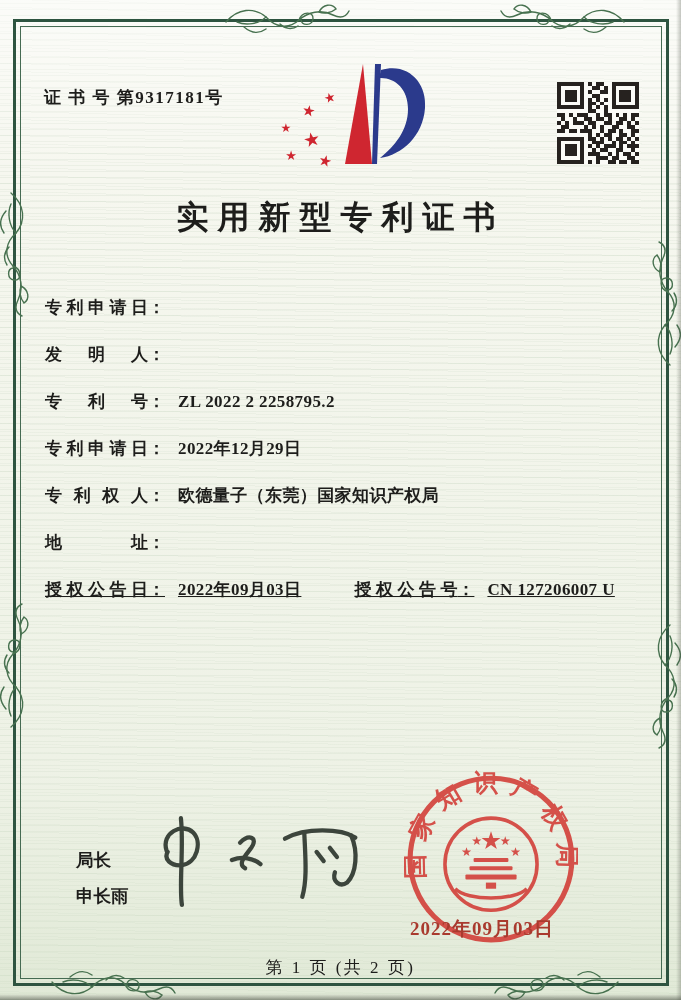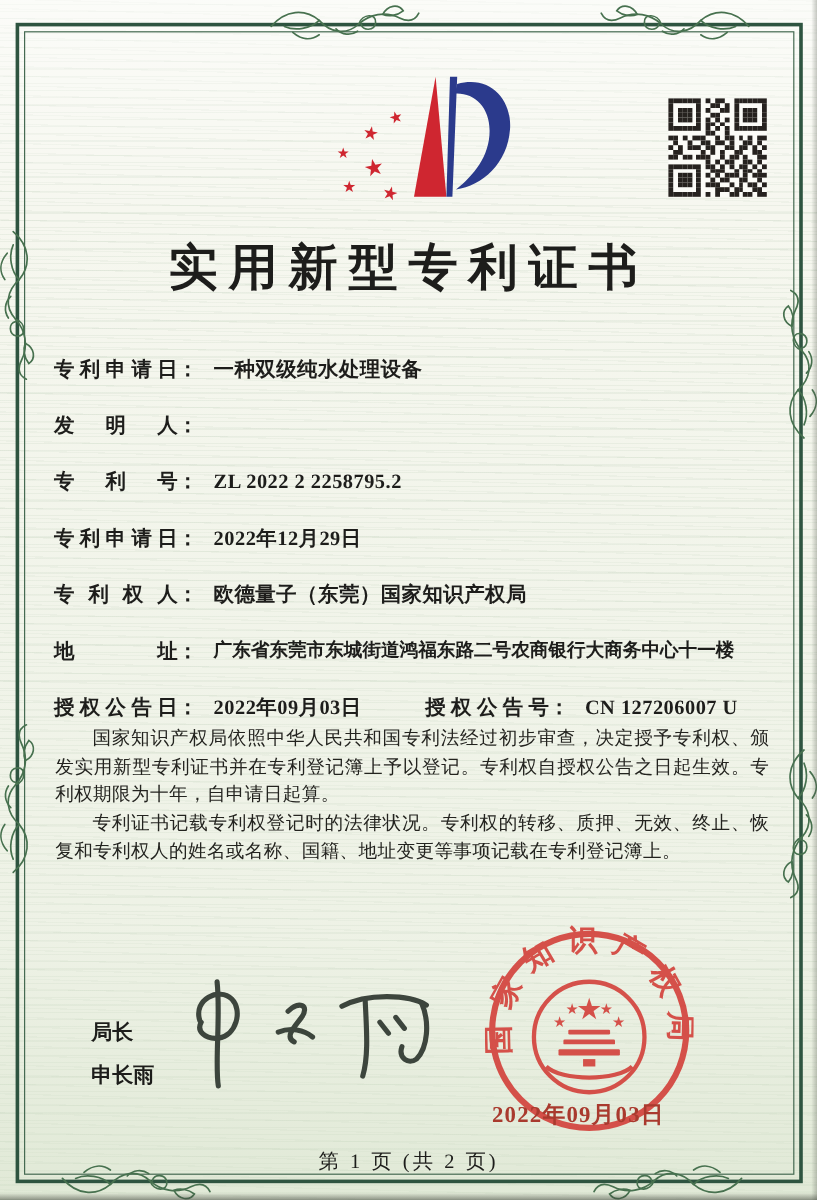--- a/index.html
+++ b/index.html
@@ -23,28 +23,28 @@
   .orn.l2{left:-52px;top:648px;transform:rotate(90deg) scaleX(-1);}
   .orn.r1{left:603px;top:286px;transform:rotate(-90deg);}
   .orn.r2{left:603px;top:668px;transform:rotate(-90deg) scaleX(-1);}
   .cert-number{position:absolute;left:44px;top:86px;font-size:17px;font-weight:700;letter-spacing:1.5px;}
   .logo{position:absolute;left:268px;top:58px;width:160px;height:117px;}
   .qr{position:absolute;left:557px;top:82px;width:82px;height:82px;background:#fbfbf7;
       display:grid;grid-template-columns:repeat(21,1fr);grid-template-rows:repeat(21,1fr);}
   .qr i{display:block;}
   .qr i.on{background:#26221f;}
   .title{position:absolute;left:0;right:0;top:196px;margin:0;text-align:center;
-         font-size:41px;letter-spacing:9px;font-weight:700;}
+         font-size:32px;letter-spacing:9px;font-weight:700;}
   .fields{position:absolute;left:45px;right:36px;top:292px;}
   .field-row{display:flex;margin-bottom:16px;font-size:17px;line-height:31px;font-weight:700;}
   .f-label{width:103px;flex:none;display:inline-block;text-align:justify;text-align-last:justify;}
   .f-colon{flex:none;margin-right:13px;}
   .f-value{letter-spacing:.4px;}
   .field-row.address .f-value{font-size:15.5px;letter-spacing:0;}
-  .grant-row{display:flex;margin-top:2px;font-size:17px;line-height:31px;font-weight:700;}
+  .grant-row{display:flex;margin-top:2px;font-size:17px;line-height:31px;font-weight:700;text-decoration:underline;}
   .grant-row .pair{display:flex;}
   .grant-row .pair.second{margin-left:53px;}
   .paragraphs{position:absolute;left:46px;right:40px;top:604px;}
   .paragraphs p{margin:0;font-size:15.5px;line-height:1.52;text-align:justify;
                 text-indent:2em;font-weight:500;letter-spacing:.3px;color:#23231f;}
   .sig-block{position:absolute;left:56px;top:843px;font-size:17.5px;font-weight:700;line-height:2.05;margin-left:20px;}
   .signature-svg{position:absolute;left:150px;top:806px;width:225px;height:102px;}
   .seal{position:absolute;left:404px;top:770px;width:174px;height:174px;}
   .seal-date{position:absolute;left:410px;top:916px;font-size:19px;font-weight:700;
              color:#a93a2e;letter-spacing:1px;z-index:3;}
@@ -97,20 +97,21 @@
   <svg class="orn l2" viewBox="0 0 130 36">
       <use href="#flourish"></use>
     </svg>
   <svg class="orn r1" viewBox="0 0 130 36">
       <use href="#flourish"></use>
     </svg>
   <svg class="orn r2" viewBox="0 0 130 36">
       <use href="#flourish"></use>
     </svg>
 
+  <div class="cert-number">证 书 号 第9317181号</div>
 
   <svg class="logo" viewBox="0 0 160 117">
     <g fill="#cf2630" font-family="DejaVu Sans, sans-serif">
       <text x="63" y="44" font-size="13" text-anchor="middle" transform="rotate(-15 63 44)">★</text>
       <text x="40" y="58" font-size="15" text-anchor="middle" transform="rotate(10 40 58)">★</text>
       <text x="18" y="74" font-size="12" text-anchor="middle">★</text>
       <text x="45" y="88" font-size="19" text-anchor="middle" transform="rotate(-12 45 88)">★</text>
       <text x="23" y="102" font-size="13" text-anchor="middle">★</text>
       <text x="56" y="108" font-size="15" text-anchor="middle" transform="rotate(14 56 108)">★</text>
       <polygon points="95,6 104,106 77,106"></polygon>
@@ -564,21 +565,20 @@
       <i class="on"></i>
       <i class="on"></i>
     </div>
 
   <h1 class="title">实用新型专利证书</h1>
 
   <div class="fields">
     <div class="field-row">
       <span class="f-label">专利申请日</span>
         <span class="f-colon">：</span>
-        <span class="f-value">一种双级纯水处理设备</span>
     </div>
     <div class="field-row">
       <span class="f-label">发明人</span>
         <span class="f-colon">：</span>
     </div>
     <div class="field-row">
       <span class="f-label">专利号</span>
         <span class="f-colon">：</span>
         <span class="f-value">ZL 2022 2 2258795.2</span>
     </div>
@@ -588,40 +588,35 @@
         <span class="f-value">2022年12月29日</span>
     </div>
     <div class="field-row">
       <span class="f-label">专利权人</span>
         <span class="f-colon">：</span>
         <span class="f-value">欧德量子（东莞）国家知识产权局</span>
     </div>
     <div class="field-row address">
       <span class="f-label">地址</span>
         <span class="f-colon">：</span>
-        <span class="f-value">广东省东莞市东城街道鸿福东路二号农商银行大商务中心十一楼</span>
     </div>
     <div class="grant-row">
       <div class="pair">
         <span class="f-label">授权公告日</span>
           <span class="f-colon">：</span>
           <span class="f-value">2022年09月03日</span>
       </div>
       <div class="pair second">
         <span class="f-label">授权公告号</span>
           <span class="f-colon">：</span>
           <span class="f-value">CN 127206007 U</span>
       </div>
     </div>
   </div>
 
-  <div class="paragraphs">
-    <p>国家知识产权局依照中华人民共和国专利法经过初步审查，决定授予专利权、颁发实用新型专利证书并在专利登记簿上予以登记。专利权自授权公告之日起生效。专利权期限为十年，自申请日起算。</p>
-    <p>专利证书记载专利权登记时的法律状况。专利权的转移、质押、无效、终止、恢复和专利权人的姓名或名称、国籍、地址变更等事项记载在专利登记簿上。</p>
-  </div>
 
   <div class="sig-block">
     <div>局长</div>
     <div>申长雨</div>
   </div>
 
   <svg class="signature-svg" viewBox="0 0 220 100">
     <g fill="none" stroke="#2e372f" stroke-width="4.2" stroke-linecap="round" stroke-linejoin="round" opacity=".92">
       <path d="M30,12 C33,40 28,78 31,97"></path>
       <path d="M16,44 C10,26 32,16 42,26 C51,35 46,56 31,58 C20,59 13,52 17,45"></path>

